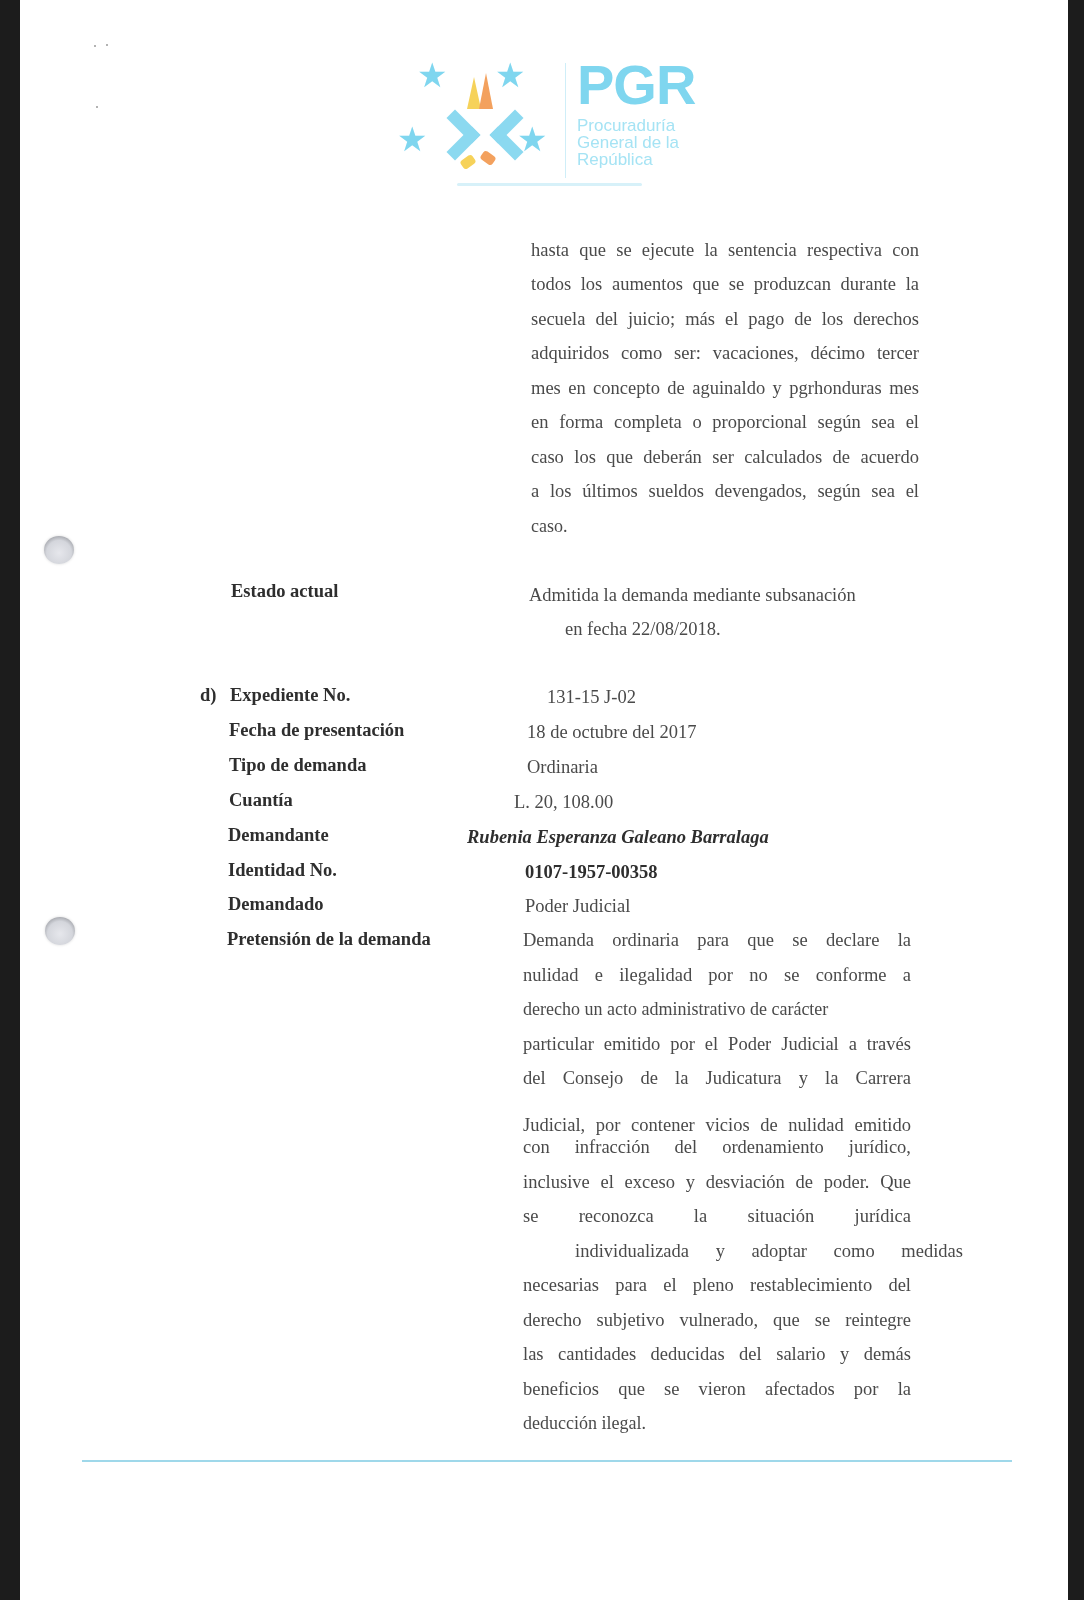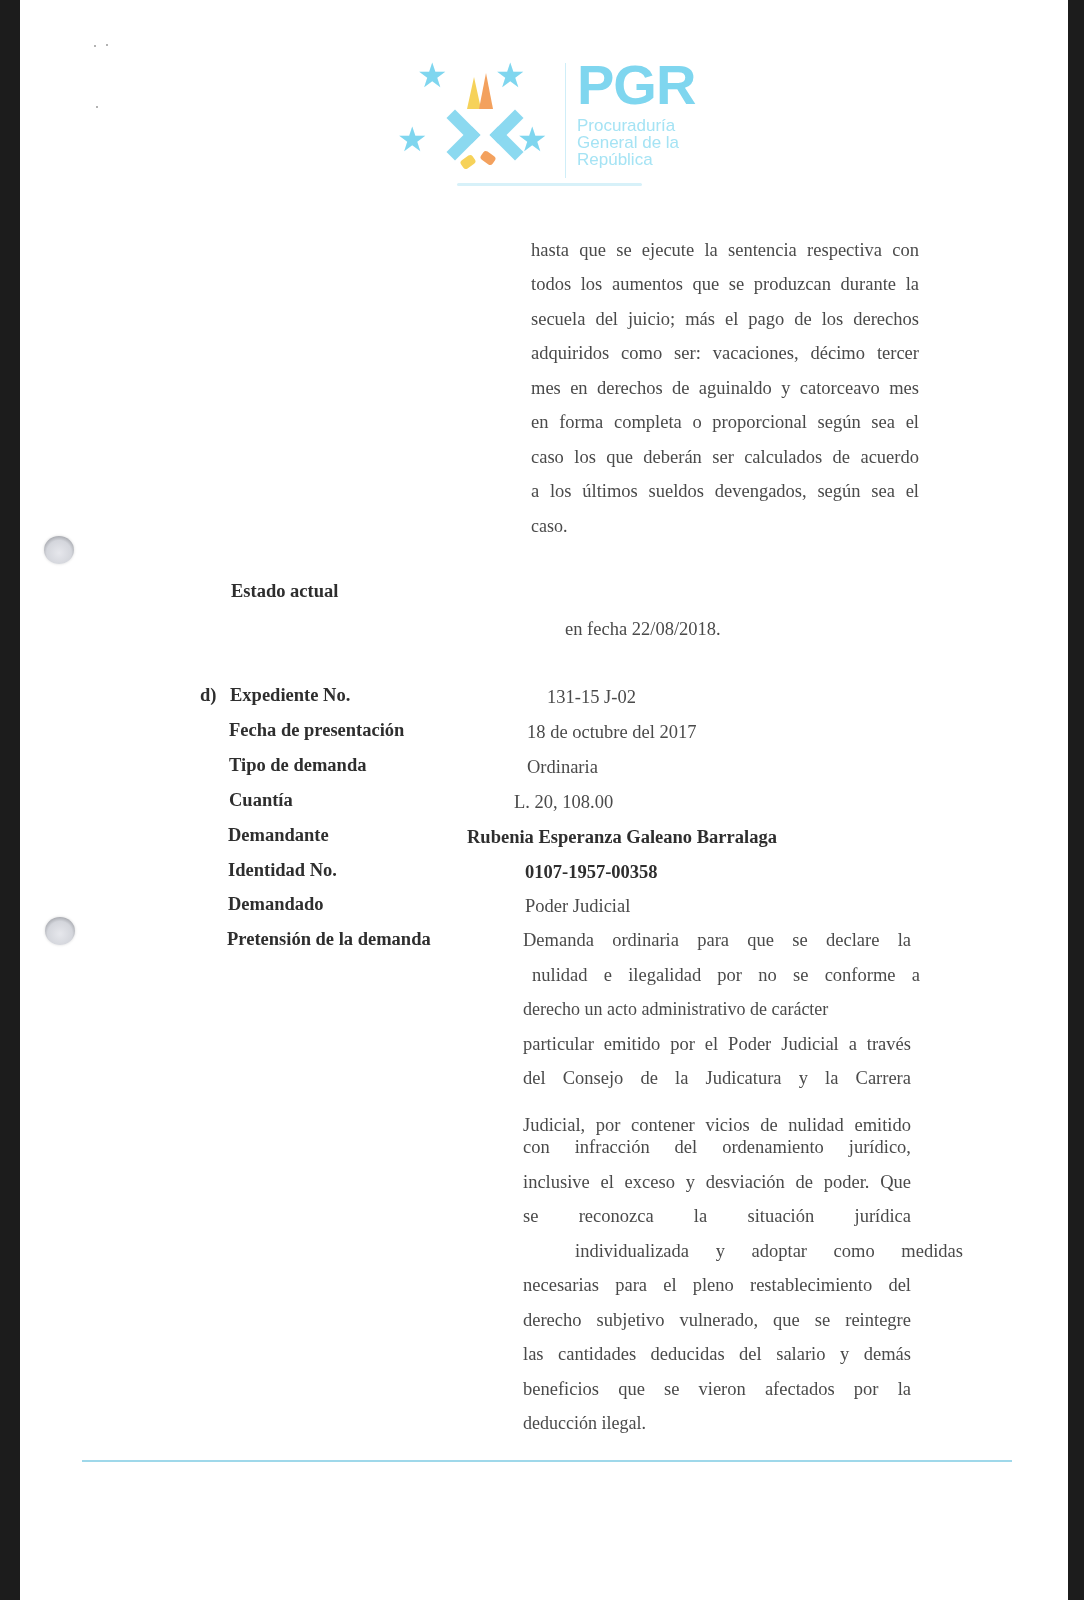--- a/index.html
+++ b/index.html
@@ -82,59 +82,60 @@
       <div>República</div>
     </div>
     <div class="tag"></div>
   </div>
 
   <div>
     <div class="just" style="left:511px;top:233px;">hasta que se ejecute la sentencia respectiva con</div>
     <div class="just" style="left:511px;top:267px;">todos los aumentos que se produzcan durante la</div>
     <div class="just" style="left:511px;top:302px;">secuela del juicio; más el pago de los derechos</div>
     <div class="just" style="left:511px;top:336px;">adquiridos como ser: vacaciones, décimo tercer</div>
-    <div class="just" style="left:511px;top:371px;">mes en derechos de aguinaldo y catorceavo mes</div>
+    <div class="just" style="left:511px;top:371px;">mes en concepto de aguinaldo y pgrhonduras mes</div>
     <div class="just" style="left:511px;top:405px;">en forma completa o proporcional según sea el</div>
     <div class="just" style="left:511px;top:440px;">caso los que deberán ser calculados de acuerdo</div>
     <div class="just" style="left:511px;top:474px;">a los últimos sueldos devengados, según sea el</div>
     <div class="txt" style="left:511px;top:509px;">caso.</div>
   </div>
 
   <div class="lbl" style="left:211px;top:580px;">Estado actual</div>
+  <div class="val" style="left:509px;top:584px;">Admitida la demanda mediante subsanación</div>
   <div class="val" style="left:545px;top:618px;">en fecha 22/08/2018.</div>
 
   <div>
     <div class="lbl" style="left:180px;top:684px;">d)</div>
 
     <div class="lbl" style="left:210px;top:684px;">Expediente No.</div>
     <div class="val" style="left:527px;top:686px;">131-15 J-02</div>
 
     <div class="lbl" style="left:209px;top:719px;">Fecha de presentación</div>
     <div class="val" style="left:507px;top:721px;">18 de octubre del 2017</div>
 
     <div class="lbl" style="left:209px;top:754px;">Tipo de demanda</div>
     <div class="val" style="left:507px;top:756px;">Ordinaria</div>
 
     <div class="lbl" style="left:209px;top:789px;">Cuantía</div>
     <div class="val" style="left:494px;top:791px;">L. 20, 108.00</div>
 
     <div class="lbl" style="left:208px;top:824px;">Demandante</div>
-    <div class="val bold" style="left:447px;top:826px;">Rubenia Esperanza Galeano Barralaga</div>
+    <div class="val bold" style="left:447px;top:826px;font-style:italic;">Rubenia Esperanza Galeano Barralaga</div>
 
     <div class="lbl" style="left:208px;top:859px;">Identidad No.</div>
     <div class="val bold" style="left:505px;top:861px;">0107-1957-00358</div>
 
     <div class="lbl" style="left:208px;top:893px;">Demandado</div>
     <div class="val" style="left:505px;top:895px;">Poder Judicial</div>
 
     <div class="lbl" style="left:207px;top:928px;">Pretensión de la demanda</div>
 
     <div>
       <div class="just" style="left:503px;top:923px;">Demanda ordinaria para que se declare la</div>
-      <div class="just" style="left:503px;top:958px;margin-left:9px;">nulidad e ilegalidad por no se conforme a</div>
+      <div class="just" style="left:503px;top:958px;">nulidad e ilegalidad por no se conforme a</div>
       <div class="txt" style="left:503px;top:992px;">derecho un acto administrativo de carácter</div>
       <div class="just" style="left:503px;top:1027px;">particular emitido por el Poder Judicial a través</div>
       <div class="just" style="left:503px;top:1061px;">del Consejo de la Judicatura y la Carrera</div>
       <div class="just" style="left:503px;top:1108px;">Judicial, por contener vicios de nulidad emitido</div>
       <div class="just" style="left:503px;top:1130px;">con infracción del ordenamiento jurídico,</div>
       <div class="just" style="left:503px;top:1165px;">inclusive el exceso y desviación de poder. Que</div>
       <div class="just" style="left:503px;top:1199px;">se reconozca la situación jurídica</div>
       <div class="just" style="left:527px;top:1234px;margin-left:28px;">individualizada y adoptar como medidas</div>
       <div class="just" style="left:503px;top:1268px;">necesarias para el pleno restablecimiento del</div>
       <div class="just" style="left:503px;top:1303px;">derecho subjetivo vulnerado, que se reintegre</div>

